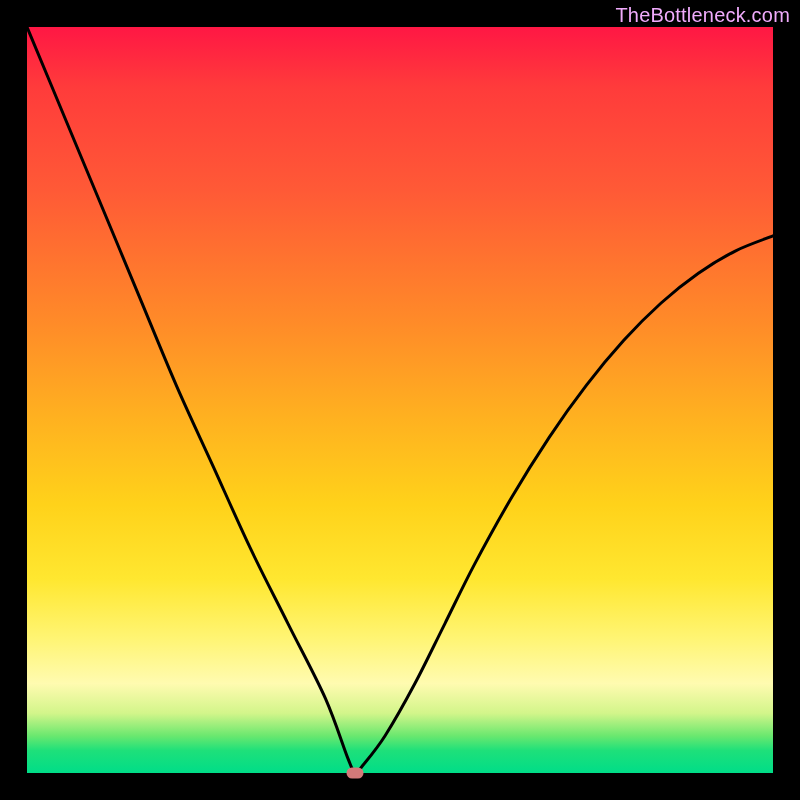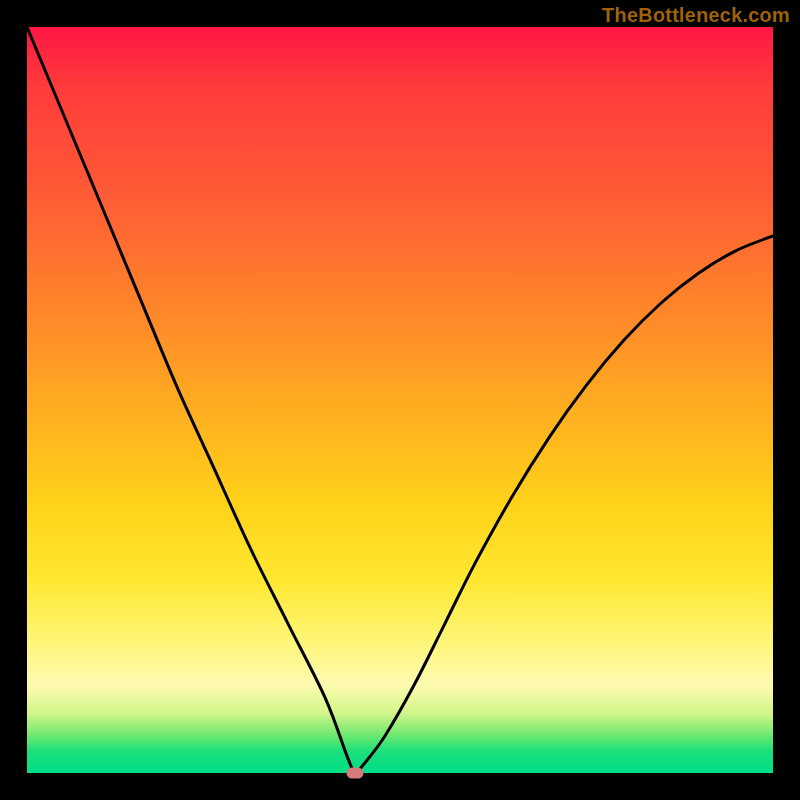--- a/index.html
+++ b/index.html
@@ -53,23 +53,23 @@
     width: 17px;
     height: 11px;
     border-radius: 6px;
     background: #d47a7a;
     transform: translate(-50%, -50%);
   }
   .watermark {
     position: absolute;
     top: 4px;
     right: 10px;
-    color: #a16207;
+    color: #f0abfc;
     font-size: 20px;
-    font-weight: 700;
+    font-weight: 400;
     letter-spacing: 0.2px;
     user-select: none;
   }
 </style>
 </head>
 <body>
 
 <div class="frame">
   <div class="plot-area">
     <svg class="curve-svg" viewBox="0 0 746 746" preserveAspectRatio="none">

